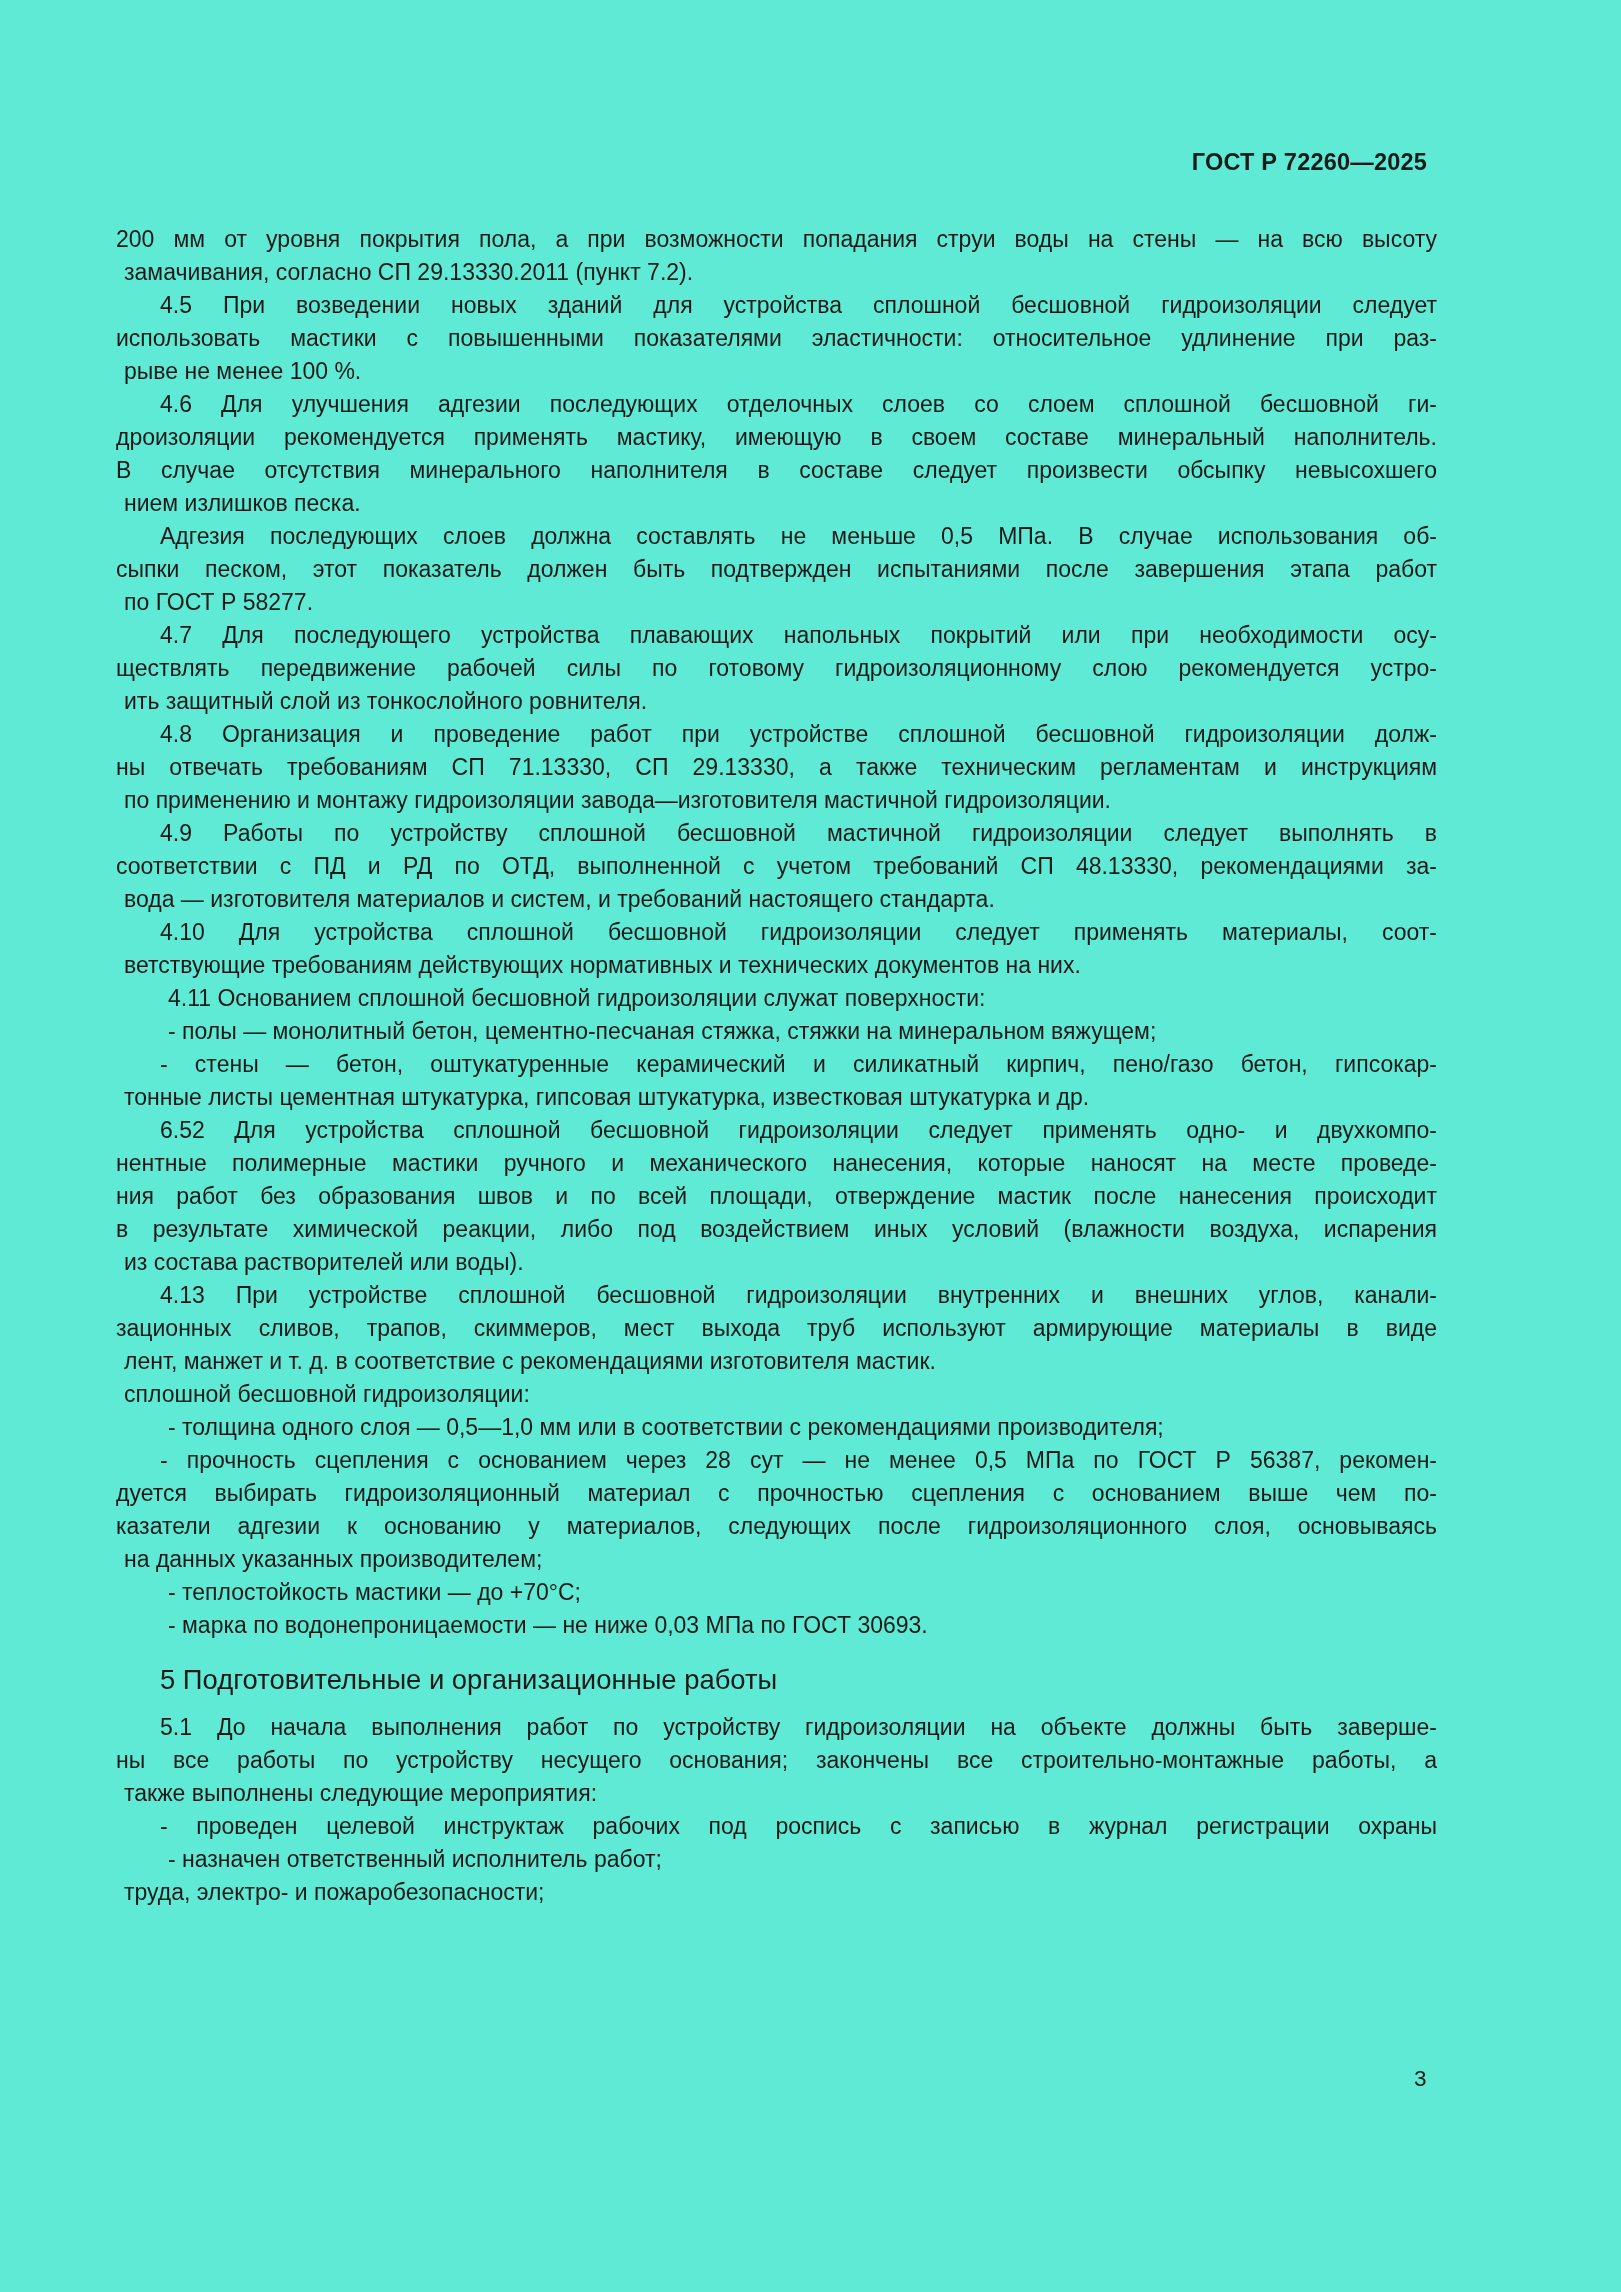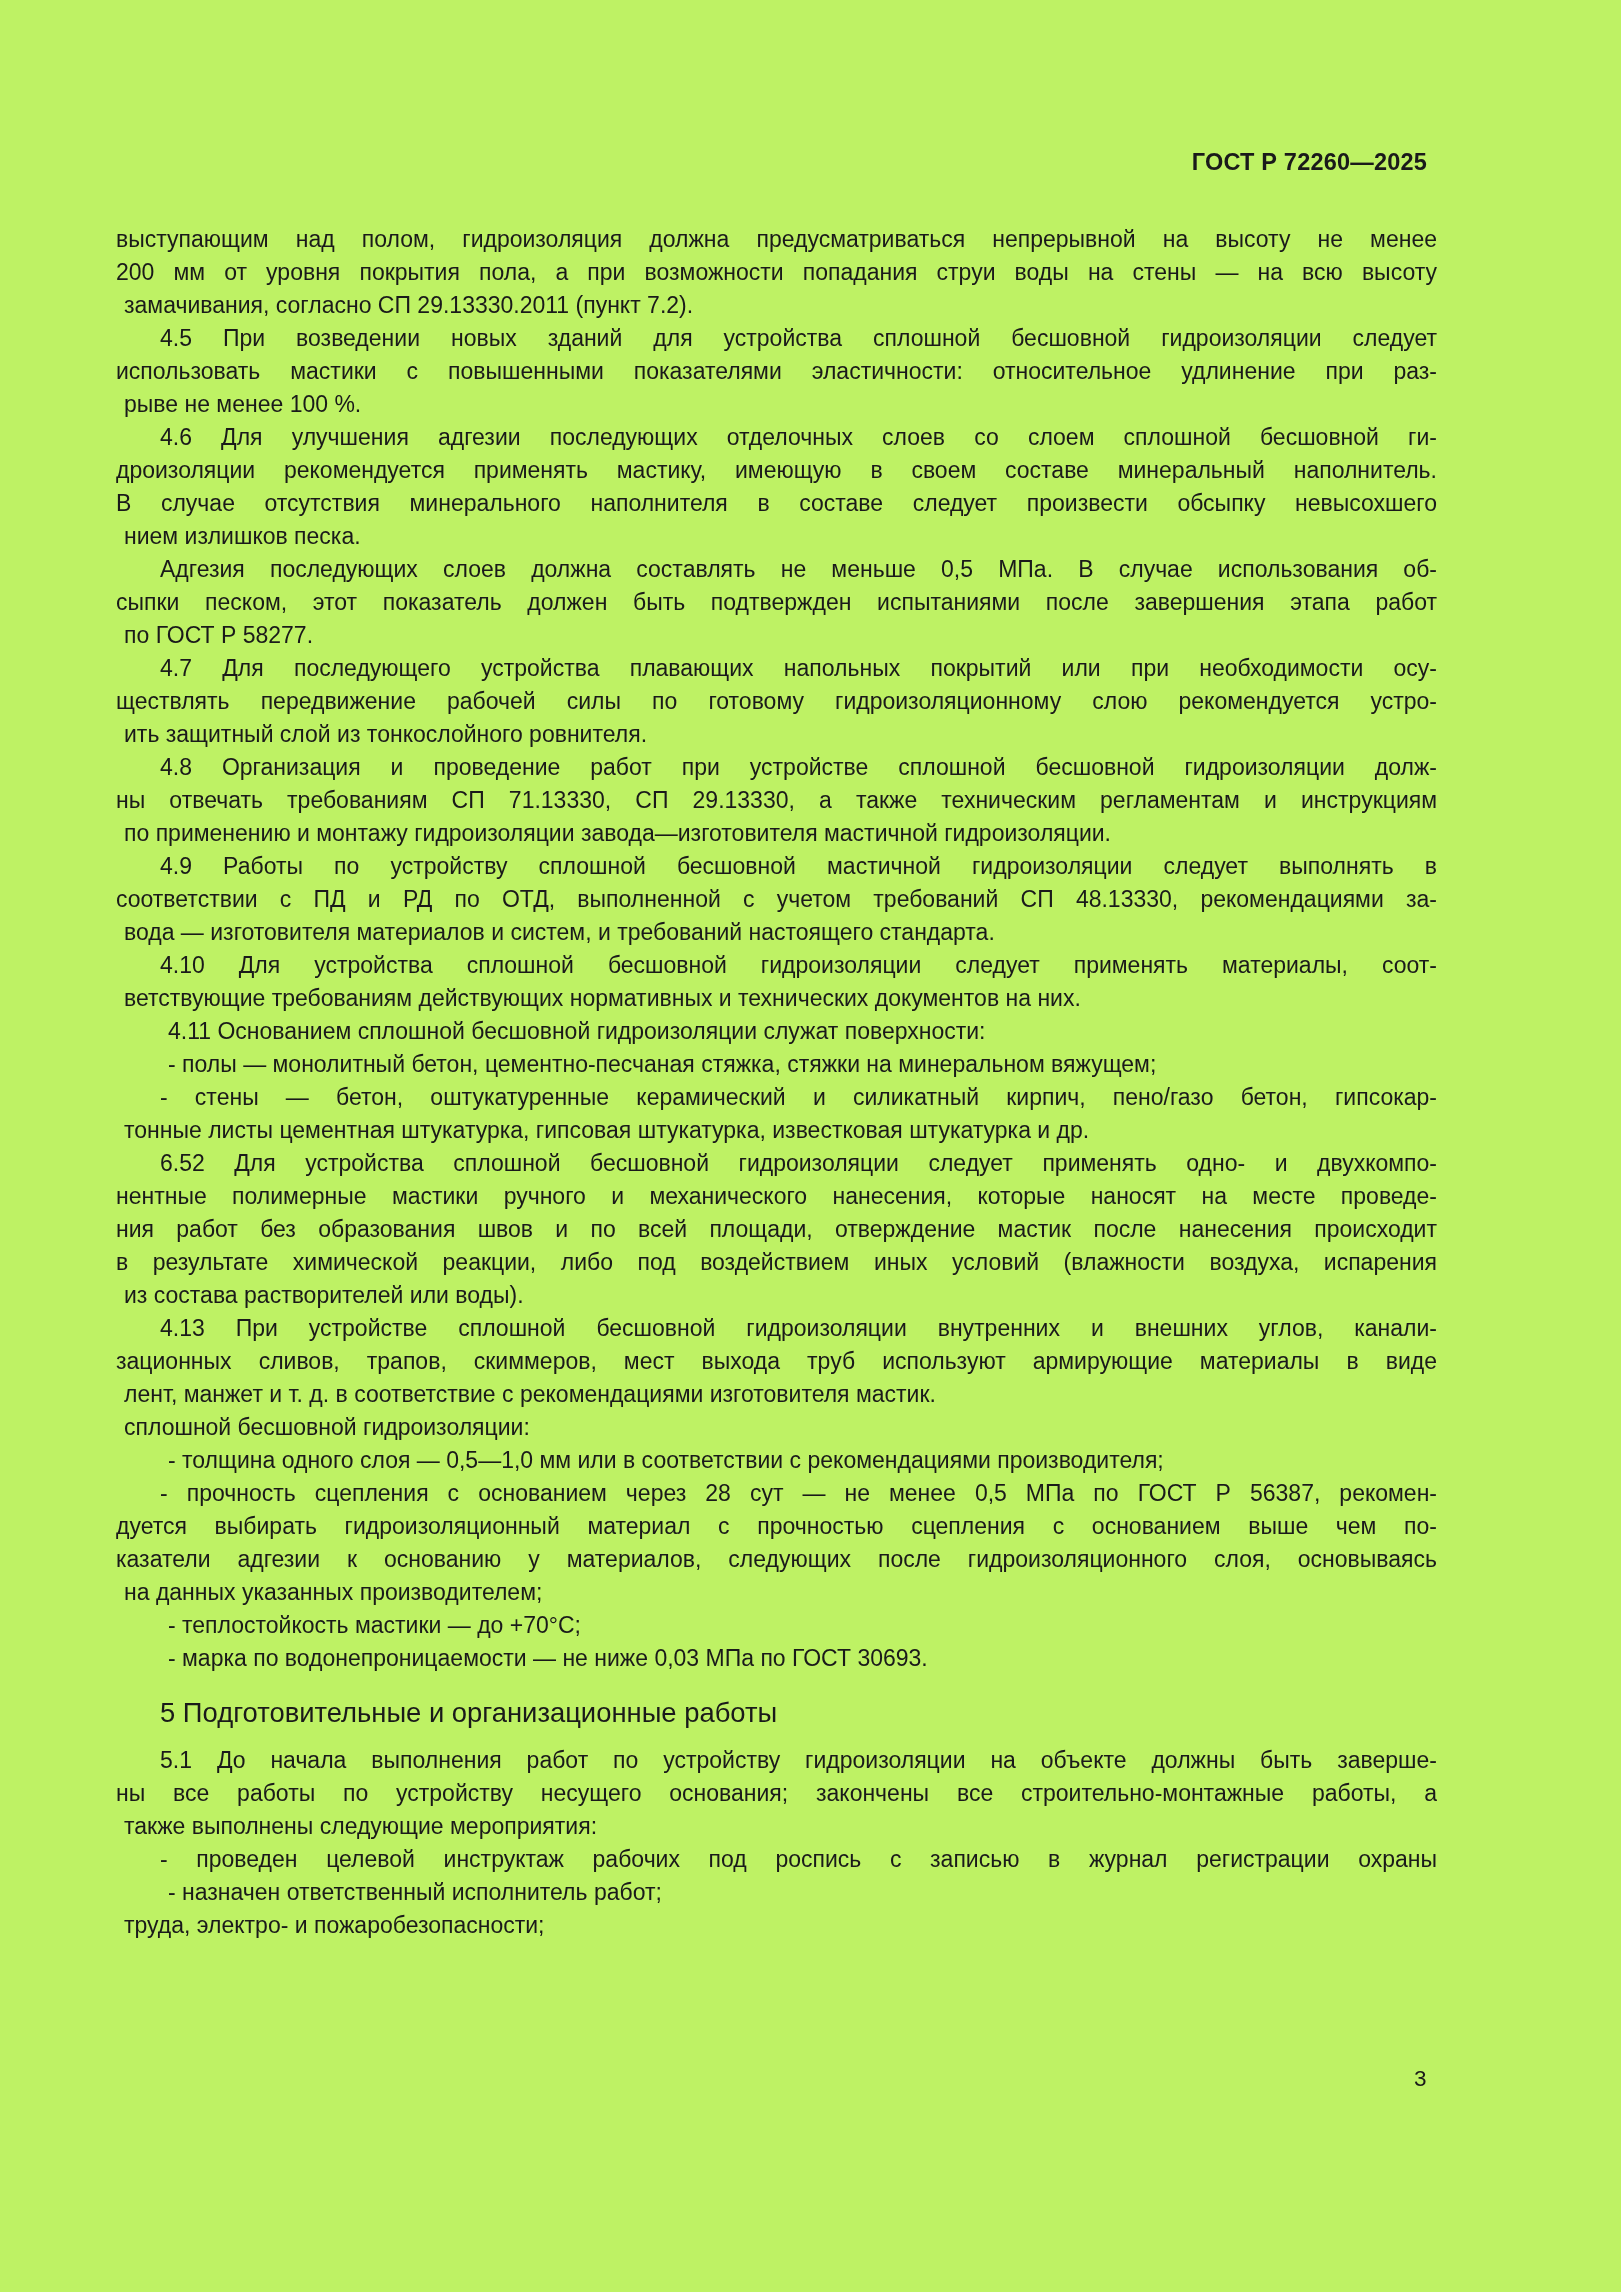--- a/index.html
+++ b/index.html
@@ -1,34 +1,33 @@
 <!DOCTYPE html>
 <html><head>
 <meta charset="utf-8">
 <style>
   html, body { margin: 0; padding: 0; background: #ffffff; }
   body { width: 1621px; height: 2293px; position: relative; overflow: hidden; }
-  .page { position: absolute; left: 0; top: 0; width: 1621px; height: 2293px; background: #bef264; color: #1a1a1a; font-family: "Liberation Sans", sans-serif; }
+  .page { position: absolute; left: 0; top: 0; width: 1621px; height: 2293px; background: #5eead4; color: #1a1a1a; font-family: "Liberation Sans", sans-serif; }
   .header { position: absolute; top: 149px; right: 194px; font-size: 23.5px; font-weight: bold; letter-spacing: 0.2px; }
   .body { position: absolute; left: 116px; top: 223px; width: 1321px; font-size: 23px; line-height: 33px; }
   .line { display: block; height: 33px; white-space: nowrap; text-align: justify; text-align-last: justify; overflow: hidden; }
   .line.last { text-align-last: left; margin-left: 8px; }
   .ind { padding-left: 44px; }
   .heading { font-size: 27.4px; font-weight: normal; padding-left: 44px; height: 63px; line-height: 63px; margin-top: 5.9px; margin-bottom: 0px; }
   .pagenum { position: absolute; left: 1414px; top: 2066px; font-size: 22.5px; }
 </style>
 </head>
 <body>
 
 <div class="page">
   <div class="header">ГОСТ Р 72260—2025</div>
 
   <div class="body">
     <div id="sec4">
-        <span class="line">выступающим над полом, гидроизоляция должна предусматриваться непрерывной на высоту не менее</span>
         <span class="line">200 мм от уровня покрытия пола, а при возможности попадания струи воды на стены — на всю высоту</span>
         <span class="line last">замачивания, согласно СП 29.13330.2011 (пункт 7.2).</span>
         <span class="line ind">4.5 При возведении новых зданий для устройства сплошной бесшовной гидроизоляции следует</span>
         <span class="line">использовать мастики с повышенными показателями эластичности: относительное удлинение при раз-</span>
         <span class="line last">рыве не менее 100 %.</span>
         <span class="line ind">4.6 Для улучшения адгезии последующих отделочных слоев со слоем сплошной бесшовной ги-</span>
         <span class="line">дроизоляции рекомендуется применять мастику, имеющую в своем составе минеральный наполнитель.</span>
         <span class="line">В случае отсутствия минерального наполнителя в составе следует произвести обсыпку невысохшего</span>
         <span class="line last">нием излишков песка.</span>
         <span class="line ind">Адгезия последующих слоев должна составлять не меньше 0,5 МПа. В случае использования об-</span>

